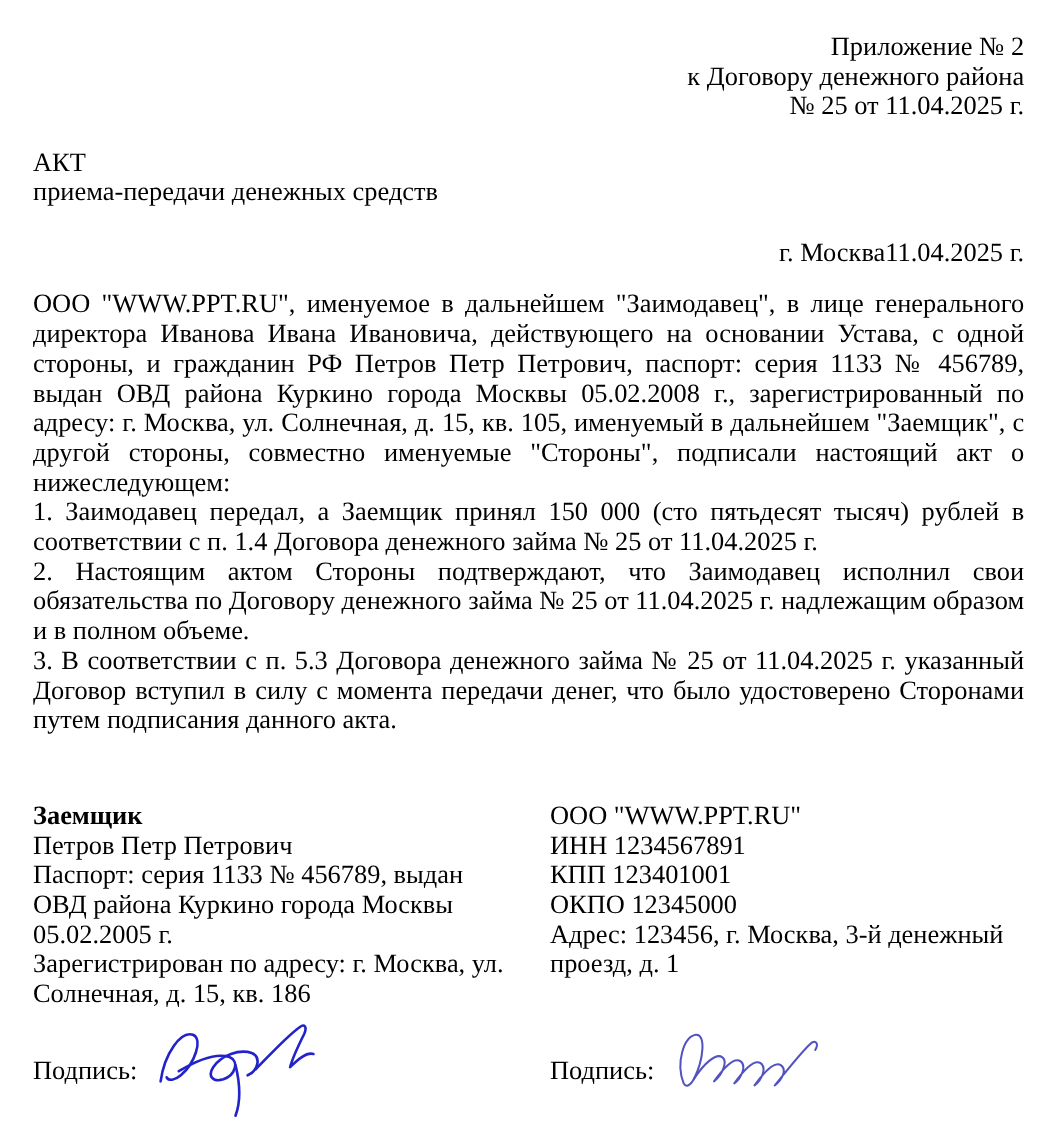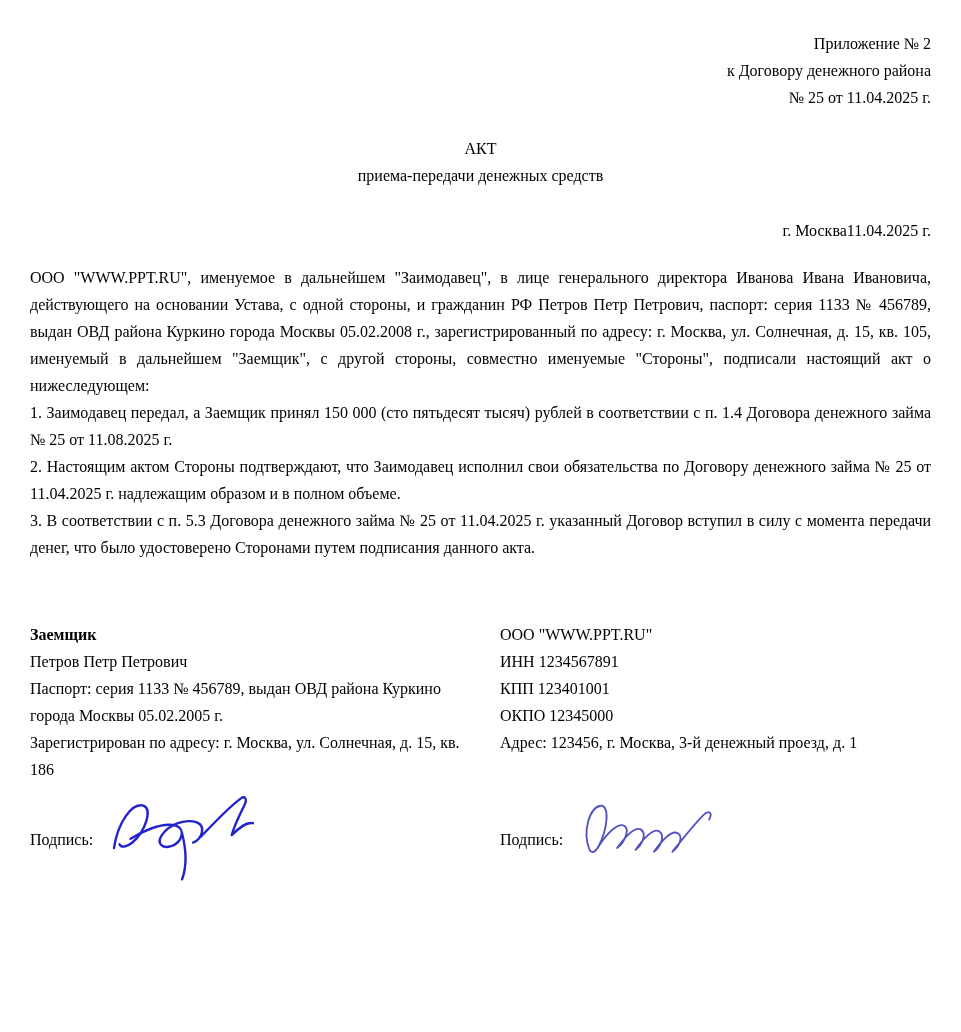--- a/index.html
+++ b/index.html
@@ -4,27 +4,27 @@
 <style>
   html, body { margin: 0; padding: 0; background: #ffffff; }
   .page {
     width: 961px;
     height: 1032px;
     box-sizing: border-box;
     padding: 30px 30px 20px 30px;
     background: #ffffff;
     color: #000000;
     font-family: "Liberation Serif", serif;
-    font-size: 16px;
+    font-size: 24px;
     line-height: 27px;
     overflow: hidden;
     position: relative;
   }
   .appendix { text-align: right; }
-  .title-block { text-align: center; margin-top: 24px; }
+  .title-block { margin-top: 24px; }
   .city-date {
     display: flex;
     justify-content: flex-end;
     margin-top: 28px;
   }
   .doc-body { margin-top: 20px; }
   .doc-body p { margin: 0; text-align: justify; }
   .parties { display: flex; margin-top: 60px; }
   .party { display: flex; flex-direction: column; }
   .party-left { flex: 0 0 470px; padding-right: 30px; box-sizing: border-box; }
@@ -59,21 +59,21 @@
     <div>приема-передачи денежных средств</div>
   </div>
 
   <div class="city-date">
     <span>г. Москва</span>
     <span>11.04.2025 г.</span>
   </div>
 
   <div class="doc-body">
     <p>ООО "WWW.PPT.RU", именуемое в дальнейшем "Заимодавец", в лице генерального директора Иванова Ивана Ивановича, действующего на основании Устава, с одной стороны, и гражданин РФ Петров Петр Петрович, паспорт: серия 1133 № 456789, выдан ОВД района Куркино города Москвы 05.02.2008 г., зарегистрированный по адресу: г. Москва, ул. Солнечная, д. 15, кв. 105, именуемый в дальнейшем "Заемщик", с другой стороны, совместно именуемые "Стороны", подписали настоящий акт о нижеследующем:</p>
-    <p>1. Заимодавец передал, а Заемщик принял 150 000 (сто пятьдесят тысяч) рублей в соответствии с п. 1.4 Договора денежного займа № 25 от 11.08.2025 г.</p>
+    <p>1. Заимодавец передал, а Заемщик принял 150 000 (сто пятьдесят тысяч) рублей в соответствии с п. 1.4 Договора денежного займа № 25 от 11.04.2025 г.</p>
     <p>2. Настоящим актом Стороны подтверждают, что Заимодавец исполнил свои обязательства по Договору денежного займа № 25 от 11.04.2025 г. надлежащим образом и в полном объеме.</p>
     <p>3. В соответствии с п. 5.3 Договора денежного займа № 25 от 11.04.2025 г. указанный Договор вступил в силу с момента передачи денег, что было удостоверено Сторонами путем подписания данного акта.</p>
   </div>
 
   <div class="parties">
 
     <div class="party party-left">
       <div class="party-heading">Заемщик</div>
       <p class="party-line">Петров Петр Петрович</p>
       <p class="party-line">Паспорт: серия 1133 № 456789, выдан ОВД района Куркино города Москвы 05.02.2005 г.</p>

